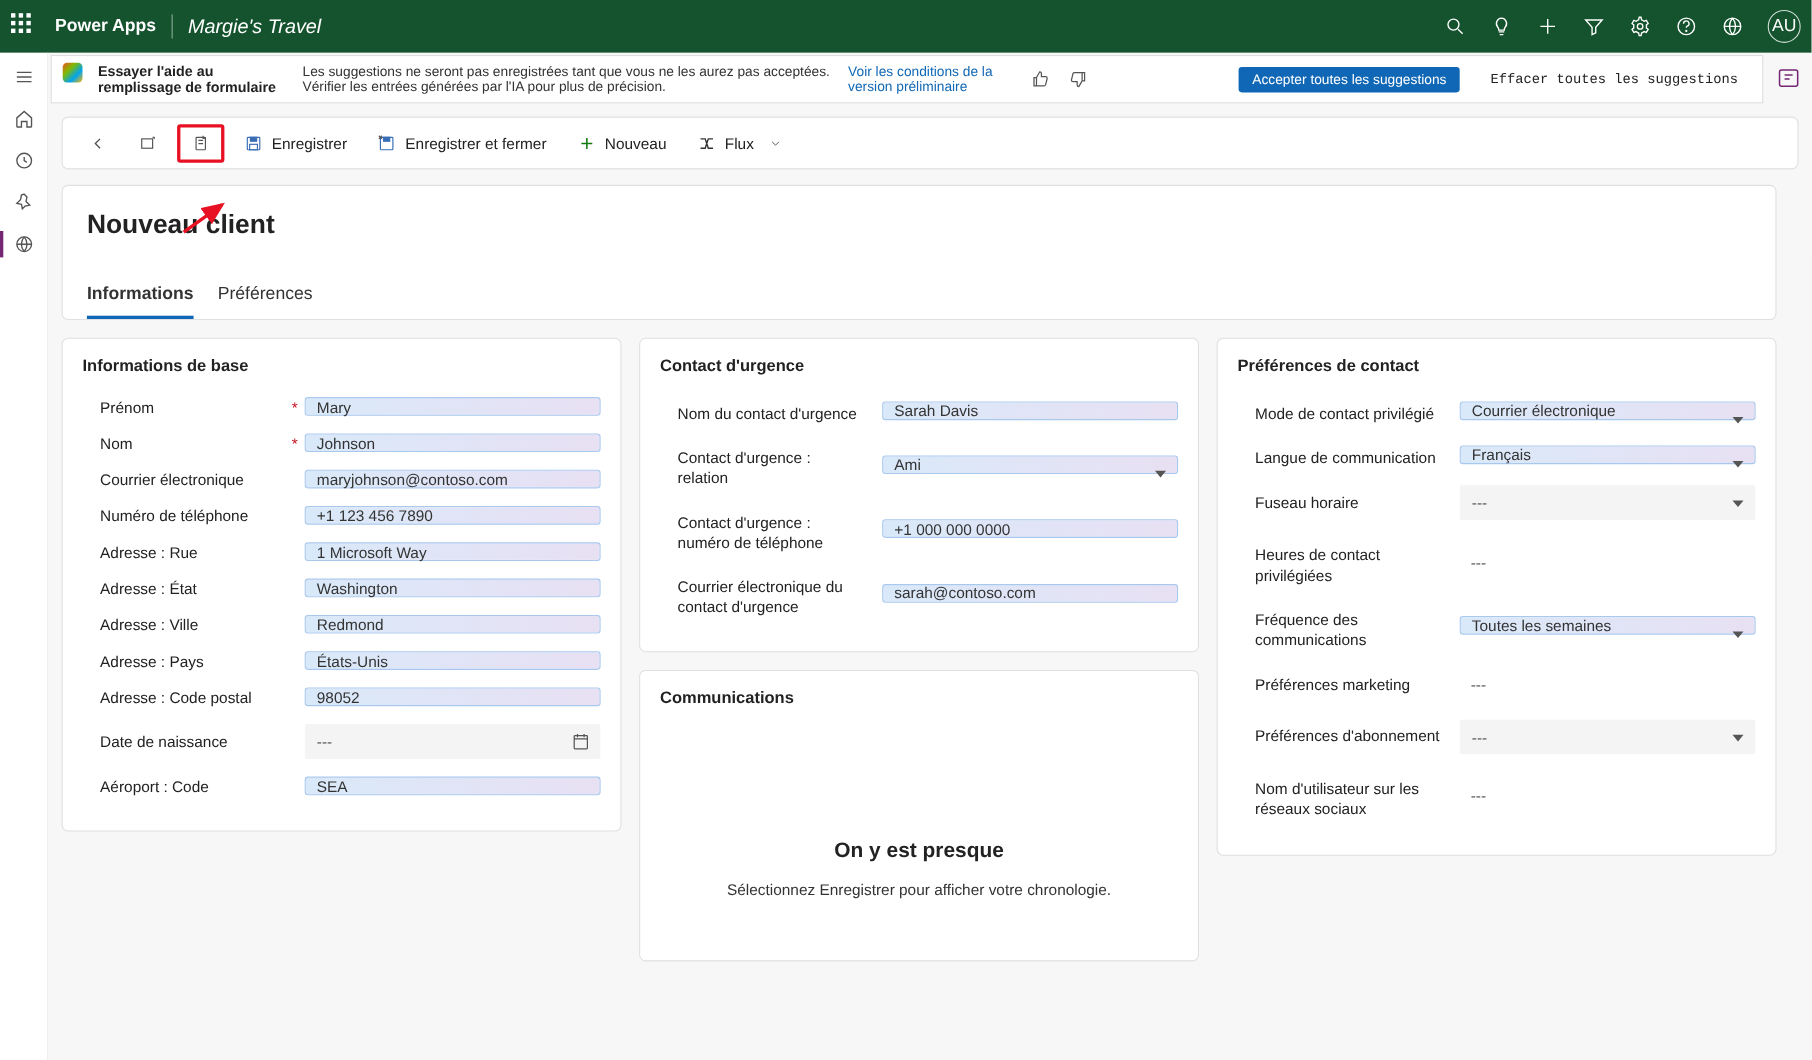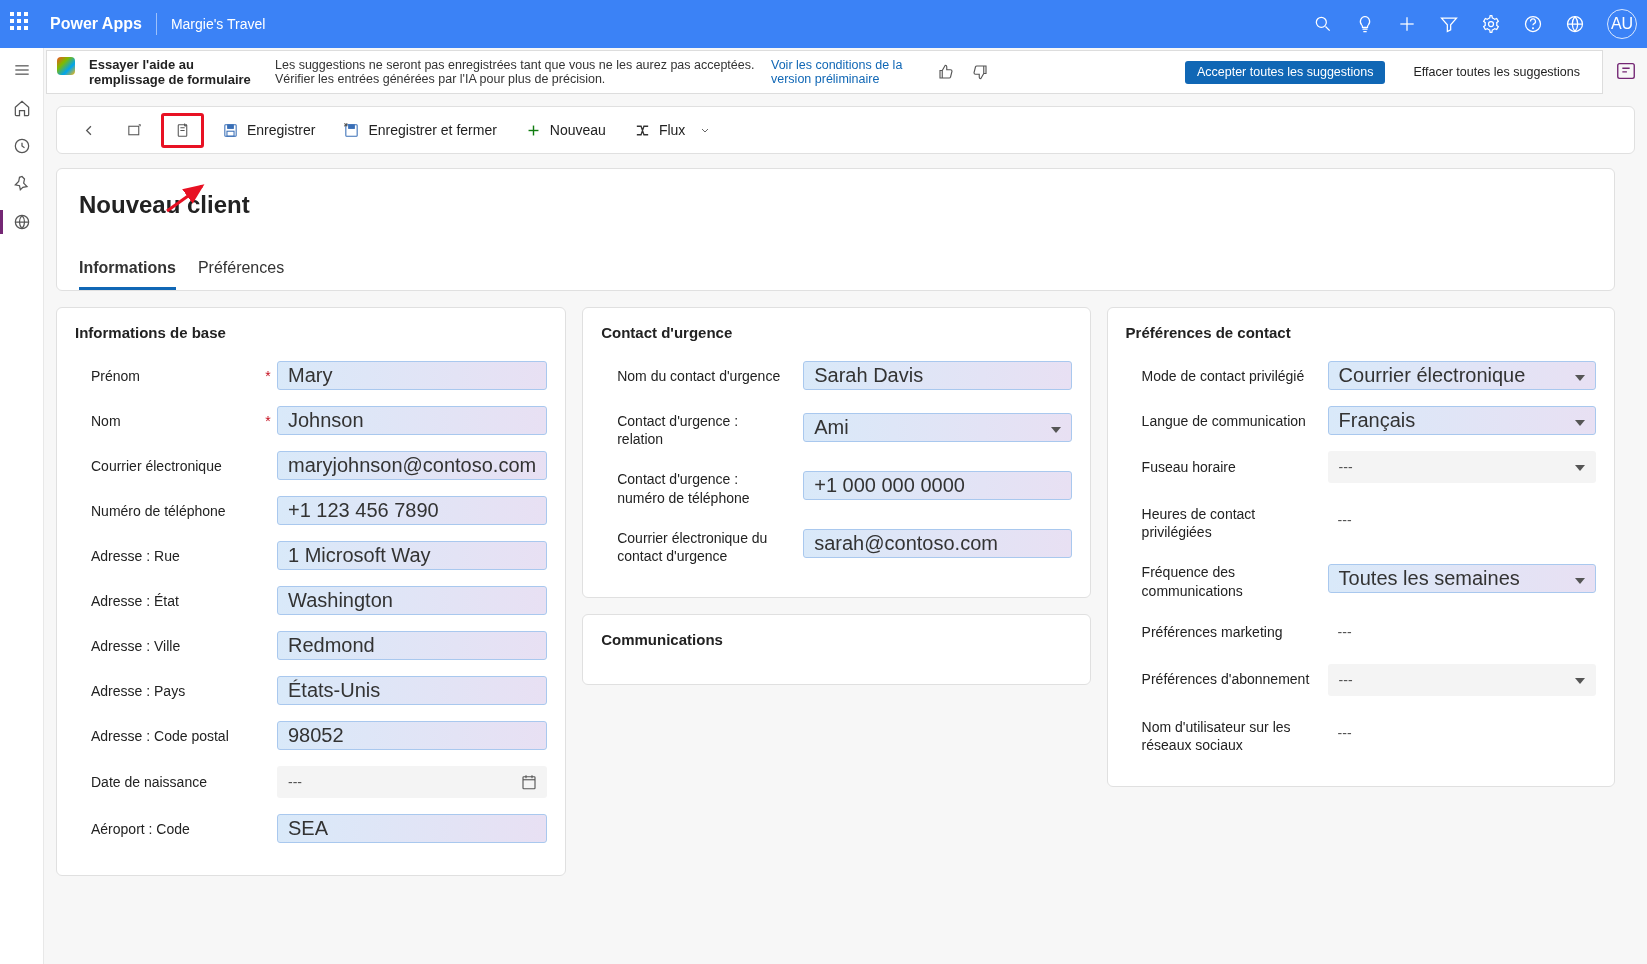--- a/index.html
+++ b/index.html
@@ -1,43 +1,43 @@
 <!DOCTYPE html>
 <html><head>
 <meta charset="utf-8">
 <style>
   * { box-sizing: border-box; margin: 0; padding: 0; font-family: "Segoe UI", Arial, sans-serif; }
   body { background: #fff; color: #222; overflow: hidden; }
-  .topbar { background: #3b82f6; height: 48px; display: flex; align-items: center; padding: 0 10px; color: #fff; }
+  .topbar { background: #14532d; height: 48px; display: flex; align-items: center; padding: 0 10px; color: #fff; }
   .waffle { width: 24px; height: 24px; display: grid; grid-template-columns: repeat(3,4px); grid-template-rows: repeat(3,4px); gap: 3px; margin-right: 16px; cursor:pointer;}
   .waffle span { background:#fff; }
   .brand { font-weight: 600; font-size: 16px; margin-right: 14px; }
   .sep { width:1px; height: 22px; background: rgba(255,255,255,.5); margin-right: 14px;}
-  .env { font-size: 14px; }
+  .env { font-size: 18px; font-style: italic; }
   .top-right { margin-left: auto; display: flex; align-items: center; gap: 22px; }
   .top-icon { width:20px; height:20px; display:flex; align-items:center; justify-content:center; cursor:pointer;}
   .top-icon svg { stroke:#fff; fill:none; stroke-width:1.5;}
   .avatar { width:30px; height:30px; border-radius:50%; border:1px solid rgba(255,255,255,.8); display:flex; align-items:center; justify-content:center; font-size:16px; color:#fff;}
   .shell { display:flex; height: calc(100vh - 48px); }
   .leftrail { width: 44px; background:#fff; border-right:1px solid #e8e8e8; display:flex; flex-direction:column; align-items:center; padding-top:12px; gap:18px;}
   .rail-icon { width:20px; height:20px; cursor:pointer; display:flex; align-items:center; justify-content:center;}
   .rail-icon svg { stroke:#555; fill:none; stroke-width:1.5;}
   .rail-active { position:relative;}
   .rail-active::before { content:""; position:absolute; left:-12px; top:-2px; width:3px; height:24px; background:#742774;}
   .main { flex:1; background:#f7f7f7; display:flex; flex-direction:column; position:relative;}
   .banner { background:#fff; border:1px solid #ddd; margin:2px 44px 0 2px; padding:6px 10px; display:flex; align-items:center; gap:16px; font-size:13px;}
   .banner .copilot { width:18px; height:18px; border-radius:4px; background: linear-gradient(135deg,#f25022,#7fba00,#00a4ef,#ffb900); flex-shrink:0; margin-right:6px;}
   .banner-title { font-weight:700; font-size:13px; max-width:170px;}
   .banner-text { color:#333; font-size:12.5px; max-width:480px;}
   .banner-link { color:#1067b5; font-size:12.5px; cursor:pointer; max-width:150px;}
   .thumb { width:18px; height:18px; cursor:pointer;}
   .thumb svg { stroke:#555; fill:none; stroke-width:1.5;}
   .banner-spacer { flex:1;}
   .btn-accept { background:#1067b5; color:#ffffff; padding:4px 12px; font-size:12.5px; border-radius:3px; text-align:center; cursor:pointer; line-height:1.2;}
-  .btn-clear { background:#fff; padding:4px 12px; font-size:12.5px; text-align:center; cursor:pointer; line-height:1.2;}
+  .btn-clear { background:#fff; padding:4px 12px; font-size:12.5px; text-align:center; cursor:pointer; line-height:1.2;font-family:Liberation Mono, monospace;}
   .copilot-side { width:22px; height:22px; position:absolute; right:10px; top:12px; cursor:pointer;}
   .cmdbar { background:#fff; border:1px solid #e0e0e0; border-radius:6px; margin:12px 12px 0 12px; height:48px; display:flex; align-items:center; padding:0 14px; gap:8px;}
   .cmd-item { display:flex; align-items:center; gap:8px; padding:6px 10px; cursor:pointer; font-size:14px; color:#222; border-radius:4px;}
   .cmd-item svg { width:17px; height:17px;}
   .highlight-box { border:3px solid #e81123; border-radius:3px;}
   .arrow-annot { position:absolute; left:118px; top:133px; z-index:10;}
   .page-scroll { flex:1; overflow-y:auto; padding:0 12px 20px 12px; margin-right: 20px;}
   .page-scroll::-webkit-scrollbar { width:12px;}
   .page-scroll::-webkit-scrollbar-thumb { background:#c0c0c0; border-radius:6px;}
   .header-card { background:#fff; border:1px solid #e0e0e0; border-radius:6px; margin-top:14px; padding:22px 22px 0 22px;}
@@ -46,21 +46,21 @@
   .tab { font-size:16px; padding-bottom:10px; cursor:pointer; color:#333;}
   .tab.active { font-weight:600; border-bottom:3px solid #1067b5; }
   .columns { display:flex; gap:16px; margin-top:16px;}
   .col { flex:1; display:flex; flex-direction:column; gap:16px;}
   .card { background:#fff; border:1px solid #e0e0e0; border-radius:6px; padding:16px 18px;}
   .card h3 { font-size:15px; font-weight:600; margin-bottom:20px;}
   .field { display:flex; align-items:center; margin-bottom:16px; gap:4px;}
   .field label { width:168px; font-size:14px; color:#222;margin-left:16px;}
   .req { color:#c50f1f; width:10px; text-align:center; font-size:14px;}
   .noreq { width:10px;}
-  .input { flex:1; height:29px; border:1px solid #a9c8ee; background:linear-gradient(90deg,#d9e9f9 0%, #e8e0f3 100%); border-radius:3px; padding:0 10px; font-size:20px; display:flex; align-items:center; color:#333; position:relative;}
+  .input { flex:1; height:17px; border:1px solid #a9c8ee; background:linear-gradient(90deg,#d9e9f9 0%, #e8e0f3 100%); border-radius:3px; padding:0 10px; font-size:14px; display:flex; align-items:center; color:#333; position:relative;}
   .input-plain { flex:1; height:32px; border:1px solid transparent; background:#f4f4f4; border-radius:3px; padding:0 10px; font-size:14px; display:flex; align-items:center; color:#555; position:relative;}
   .input-select::after { content:""; position:absolute; right:10px; top:13px; border-left:5px solid transparent; border-right:5px solid transparent; border-top:6px solid #555;}
   .cal-icon { position:absolute; right:8px; top:6px; width:18px; height:18px;}
   .timeline { text-align:center; padding:100px 20px 40px 20px;}
   .timeline h4 { font-size:19px; font-weight:600; margin-bottom:16px;}
   .timeline p { font-size:14px; color:#333;}
   .field-tall label { align-self:flex-start; padding-top:6px; line-height:1.3;}
 </style>
 </head>
 <body>
@@ -349,20 +349,24 @@
             </div>
             <div class="field field-tall">
               <label>Courrier électronique du contact d'urgence</label>
               <span class="noreq"></span>
               <div class="input">sarah@contoso.com</div>
             </div>
           </div>
 
           <div class="card">
             <h3>Communications</h3>
+            <div class="timeline">
+              <h4>On y est presque</h4>
+              <p>Sélectionnez Enregistrer pour afficher votre chronologie.</p>
+            </div>
           </div>
         </div>
 
         <div class="col">
           <div class="card">
             <h3>Préférences de contact</h3>
             <div class="field field-tall">
               <label>Mode de contact privilégié</label>
               <span class="noreq"></span>
               <div class="input input-select">Courrier électronique</div>

